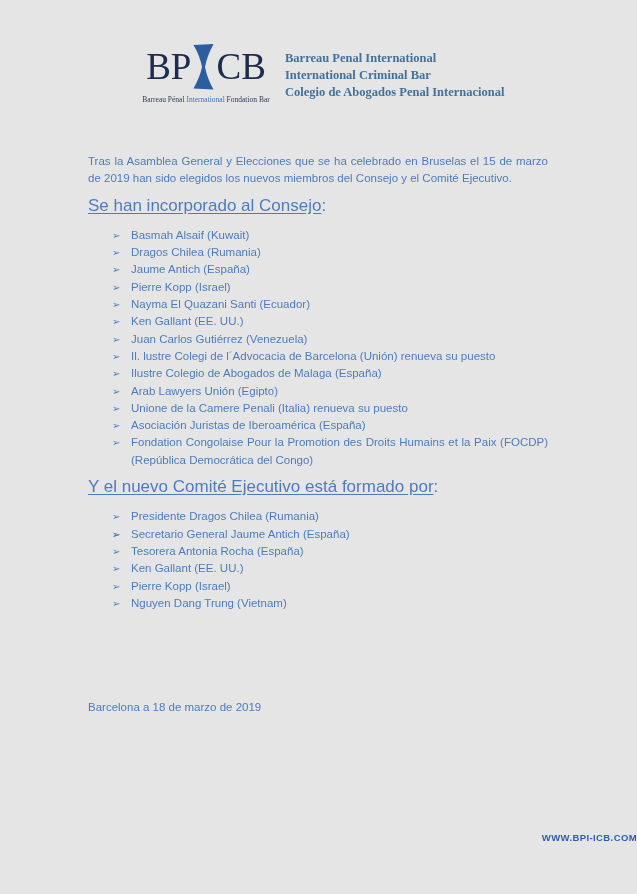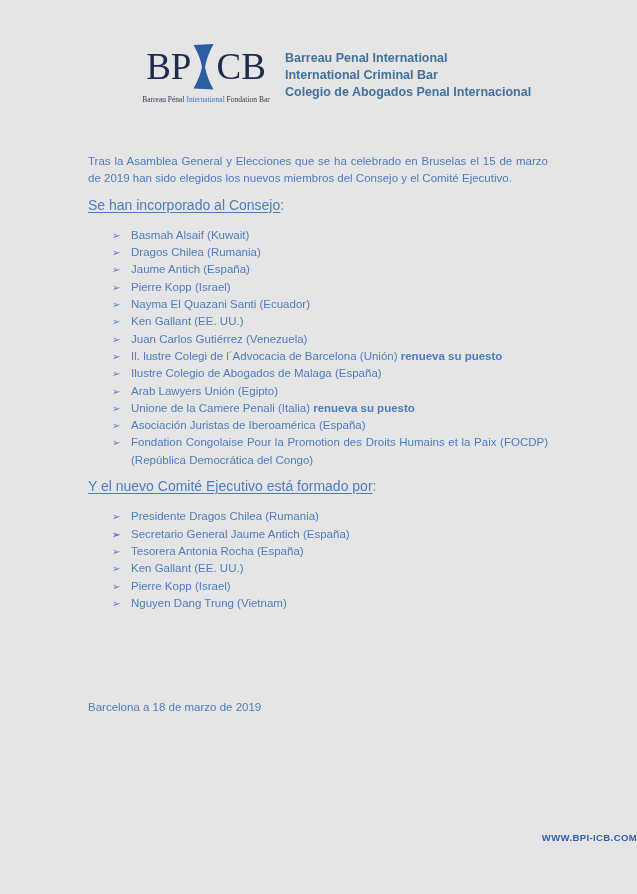--- a/index.html
+++ b/index.html
@@ -38,61 +38,61 @@
     font-family: "Liberation Serif", serif;
     font-size: 7.5px;
     white-space: nowrap;
     color: var(--caption-dark, #2f3a52);
   }
   .logo-caption .cap-blue { color: var(--caption-blue, #3b74c4); }
   .org-block {
     position: absolute;
     left: 285px;
     top: 50px;
-    font-family: Liberation Sans, sans-serif;
+    font-family: Liberation Serif, serif;
     font-weight: 700;
     font-size: 12.5px;
     line-height: 17px;
     color: var(--org-blue, #41719c);
   }
 
   
   .content {
     position: absolute;
     left: 88px;
     top: 153px;
     width: 460px;
     font-size: 11.5px;
     line-height: 17.3px;
     color: var(--body-text, #4d7cbe);
   }
   .intro { text-align: justify; margin: 0 0 9px; }
   .sec-heading {
-    font-size: 14px;
+    font-size: 17px;
     font-weight: 400;
     margin: 0 0 13px;
   }
   .sec-heading .underlined {
     text-decoration: underline;
     text-underline-offset: 2px;
   }
   ul.arrow-list { list-style: none; margin: 0 0 9px; padding: 0; }
   ul.arrow-list li {
     position: relative;
     padding-left: 43px;
     text-align: justify;
   }
   ul.arrow-list .bullet {
     position: absolute;
     left: 24px;
     top: 0;
     font-family: "DejaVu Sans", sans-serif;
     font-size: 10px;
   }
-  ul.arrow-list b { font-weight: 700; }
+  ul.arrow-list b { font-weight: 400; }
 
   .dateline {
     position: absolute;
     left: 88px;
     top: 701px;
     font-size: 11.5px;
     color: var(--body-text, #4d7cbe);
   }
 
   .footer {

